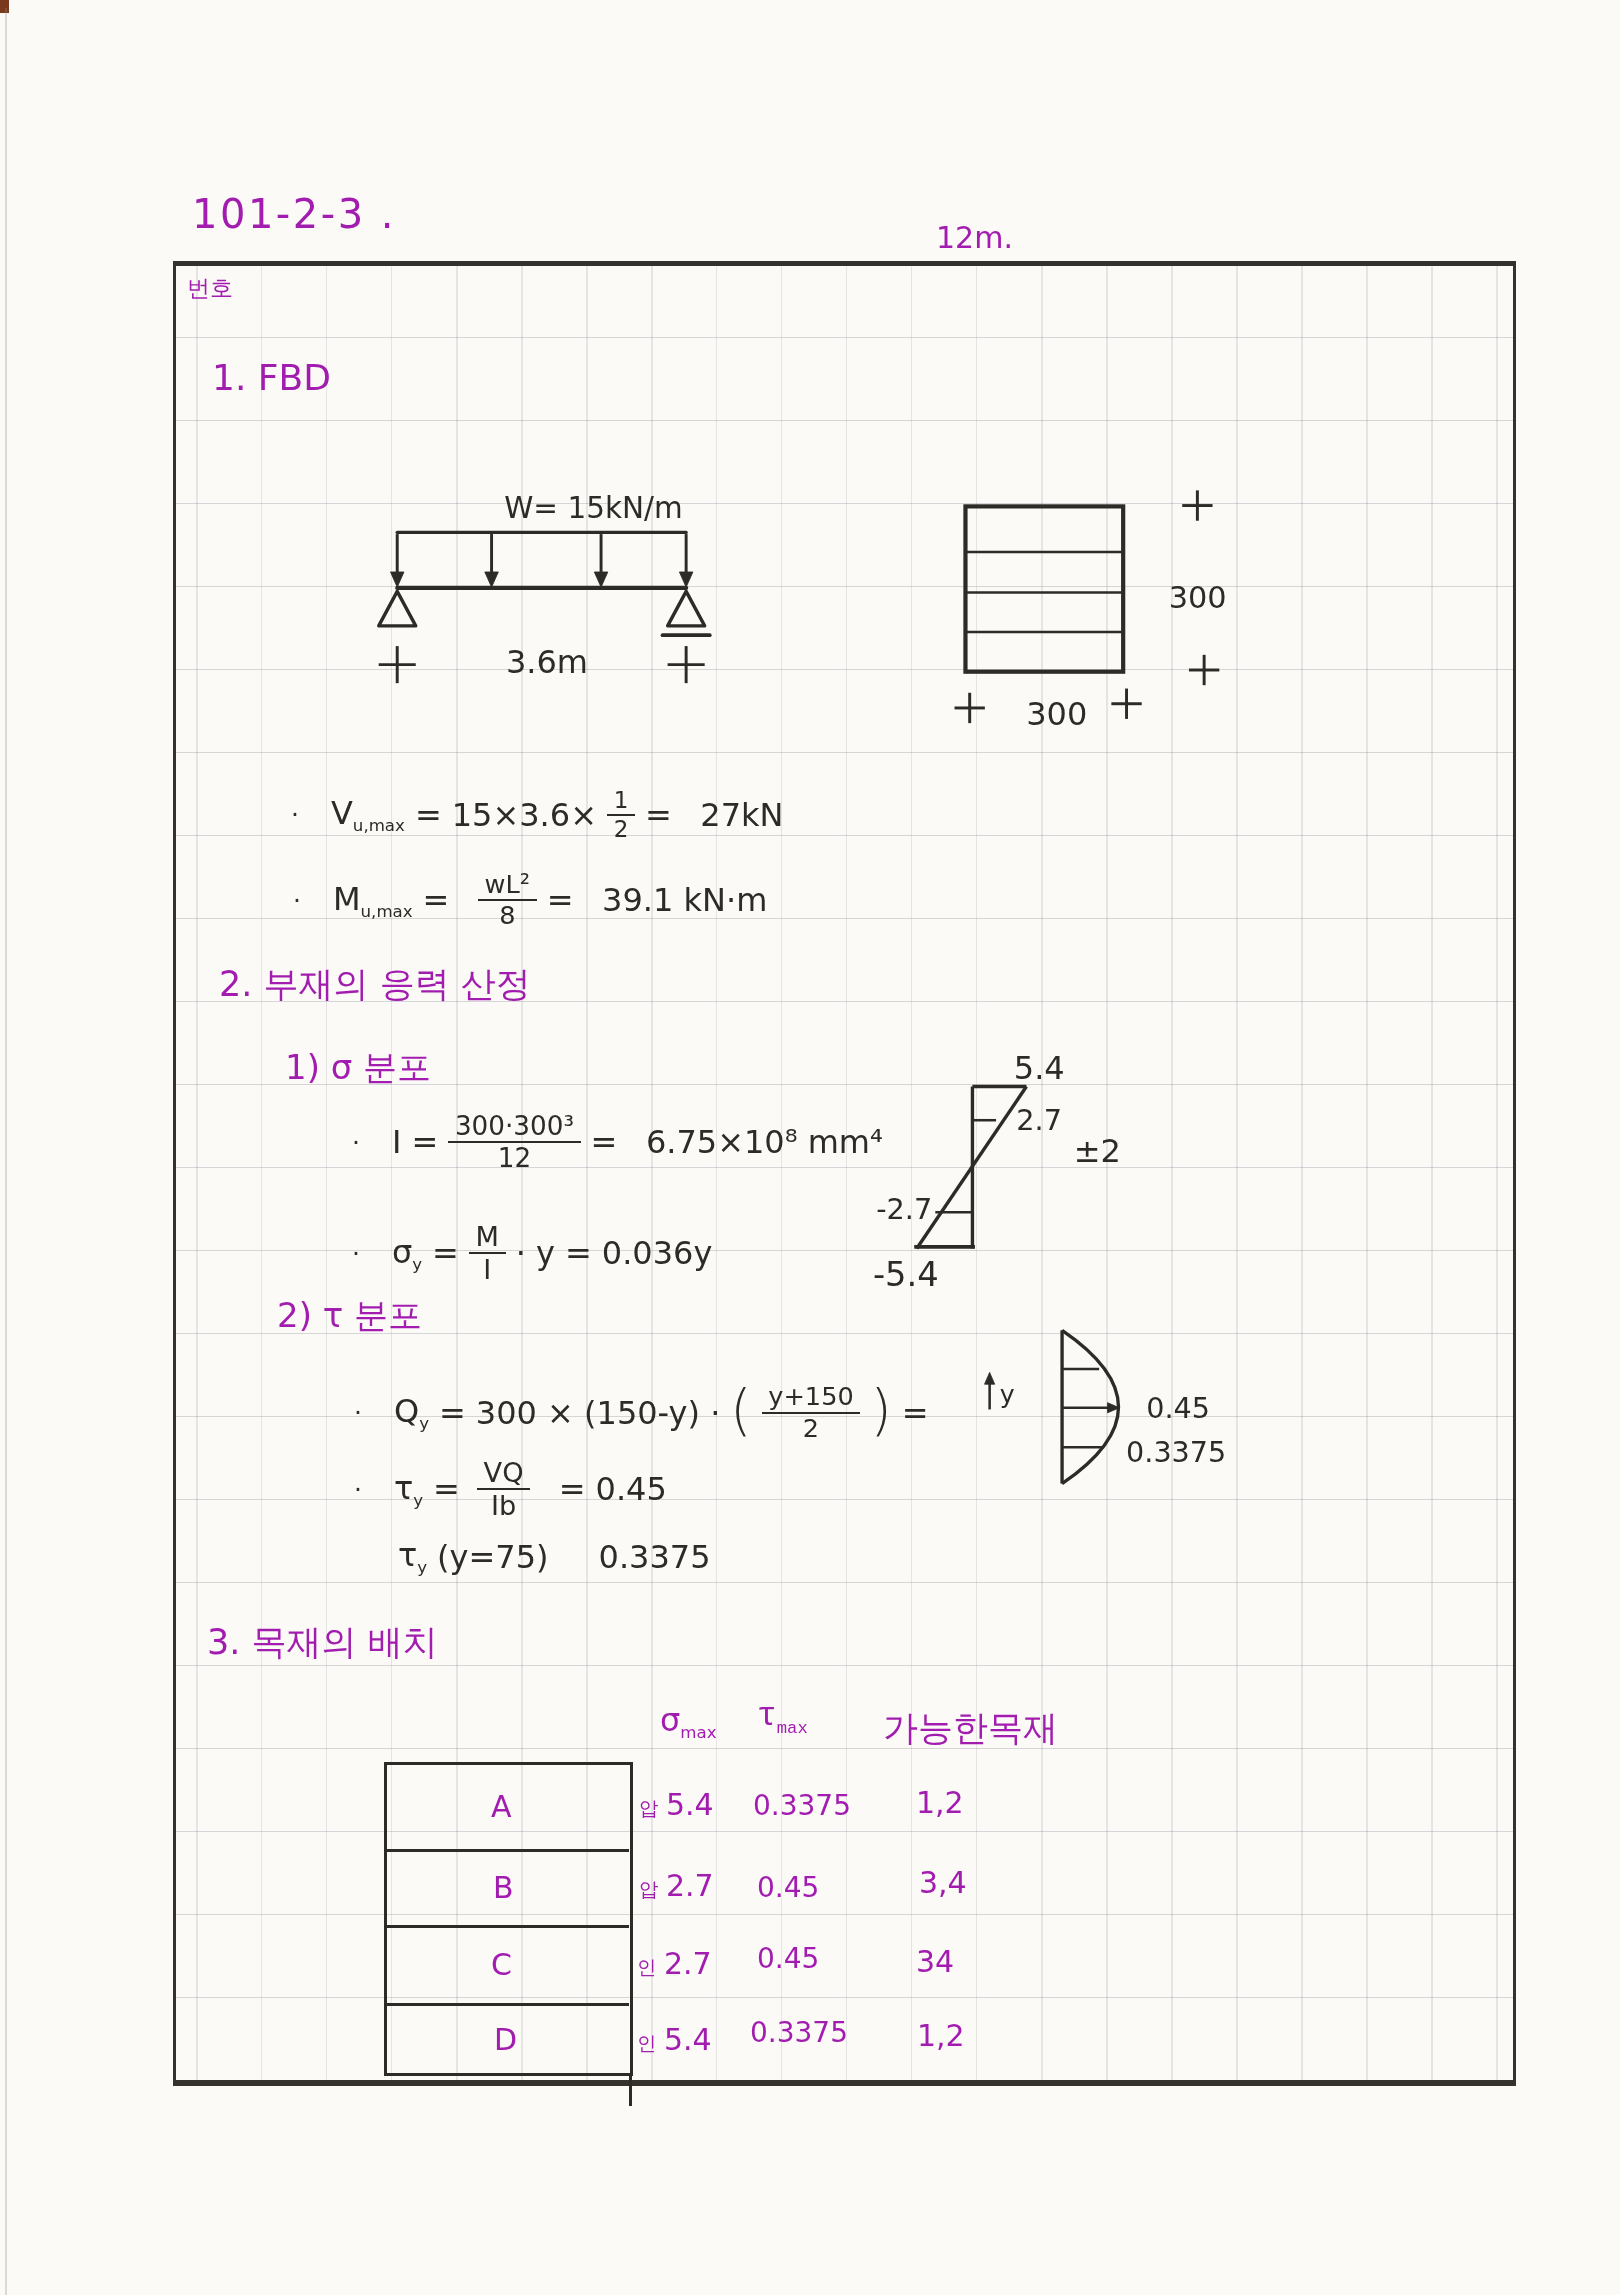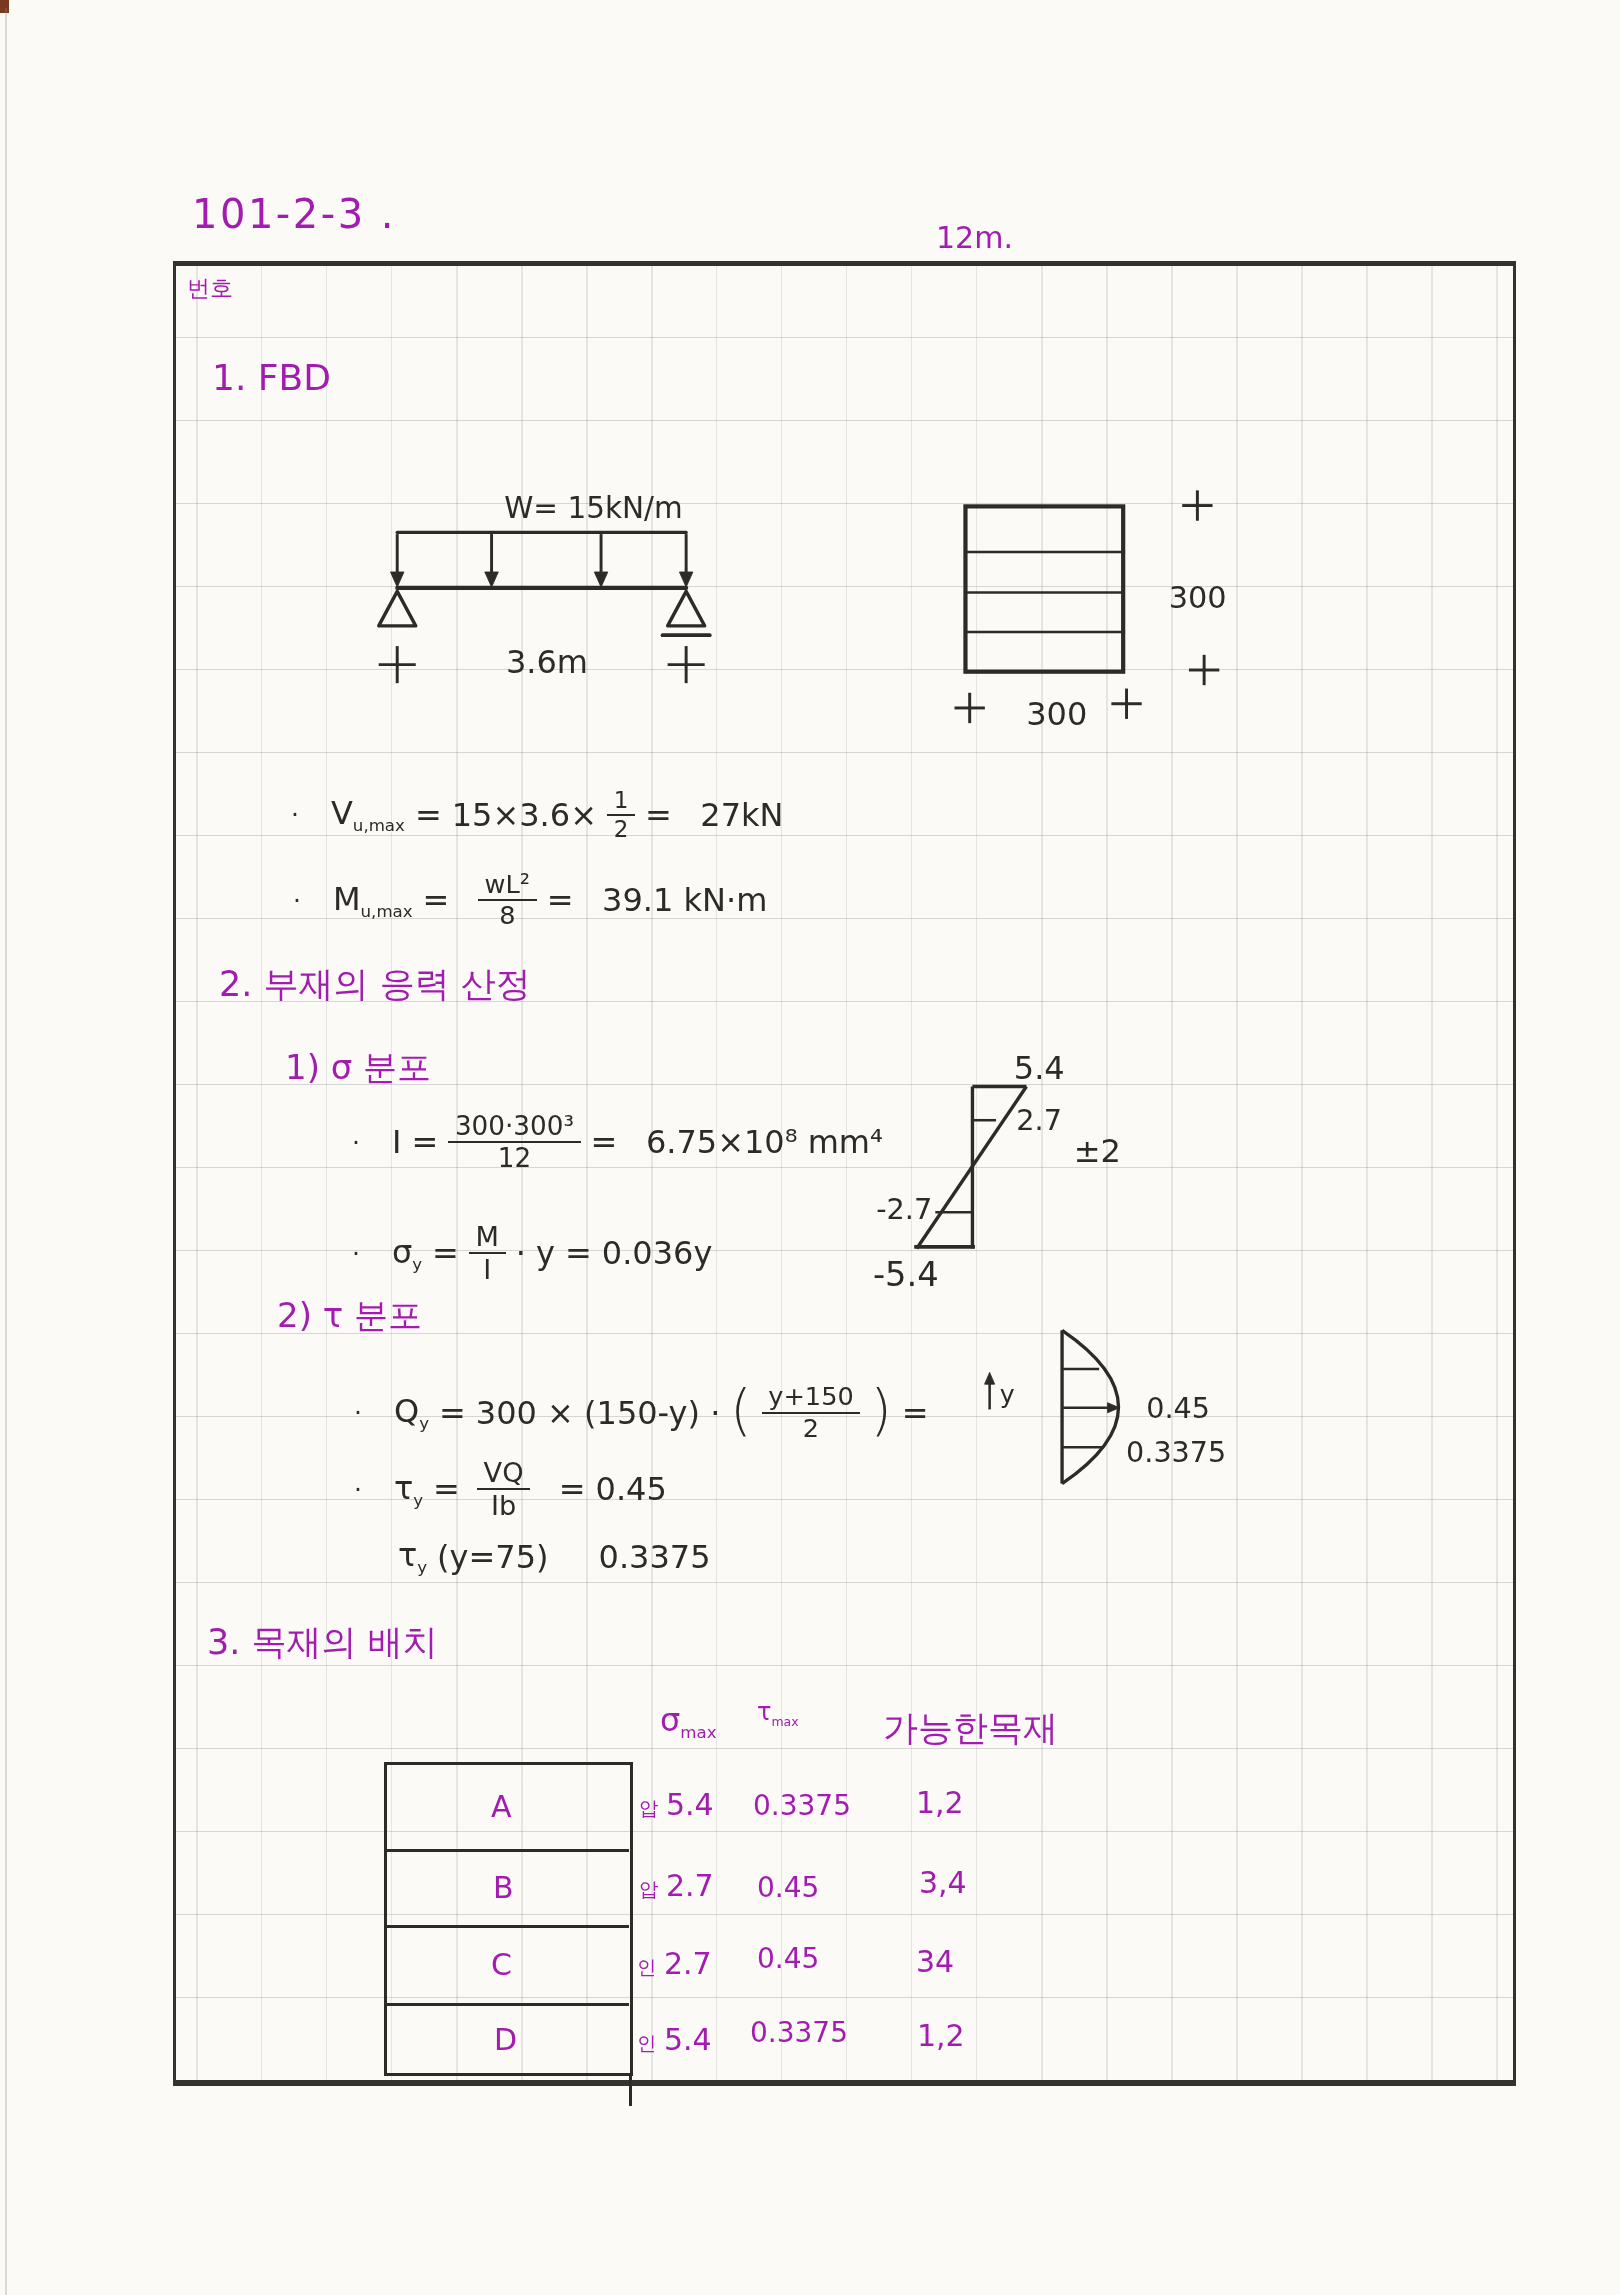--- a/index.html
+++ b/index.html
@@ -199,21 +199,21 @@
   <line x1="122" y1="169" x2="172" y2="169" stroke-width="3"></line>
   <text x="222" y="134" font-size="34">0.45</text>
   <text x="198" y="186" font-size="34">0.3375</text>
 </svg>
 
 <div class="heading hw" style="left:207px;top:1619px;font-size:35px;">3. 목재의 배치</div>
 
 <div class="abs hw" style="left:660px;top:1701px;font-size:32px;">
   <span>σ</span><sub>max</sub>
 </div>
-<div class="abs hw" style="left:757px;top:1698px;font-size:24px;">
+<div class="abs hw" style="left:757px;top:1698px;font-size:33px;font-family:Liberation Mono, monospace;">
   <span>τ</span><sub>max</sub>
 </div>
 <div class="abs hw" style="left:883px;top:1705px;font-size:35px;">가능한목재</div>
 
 <div class="abs" style="left:384px;top:1762px;width:249px;height:314px;border:3.4px solid #2d2b28;box-sizing:border-box;"></div>
 <div class="abs" style="left:387px;top:1849px;width:242px;height:3px;background:#2d2b28;"></div>
 <div class="abs" style="left:387px;top:1925px;width:242px;height:3px;background:#2d2b28;"></div>
 <div class="abs" style="left:387px;top:2003px;width:242px;height:3px;background:#2d2b28;"></div>
 <div class="abs" style="left:629px;top:2074px;width:3.4px;height:32px;background:#2d2b28;"></div>
 

